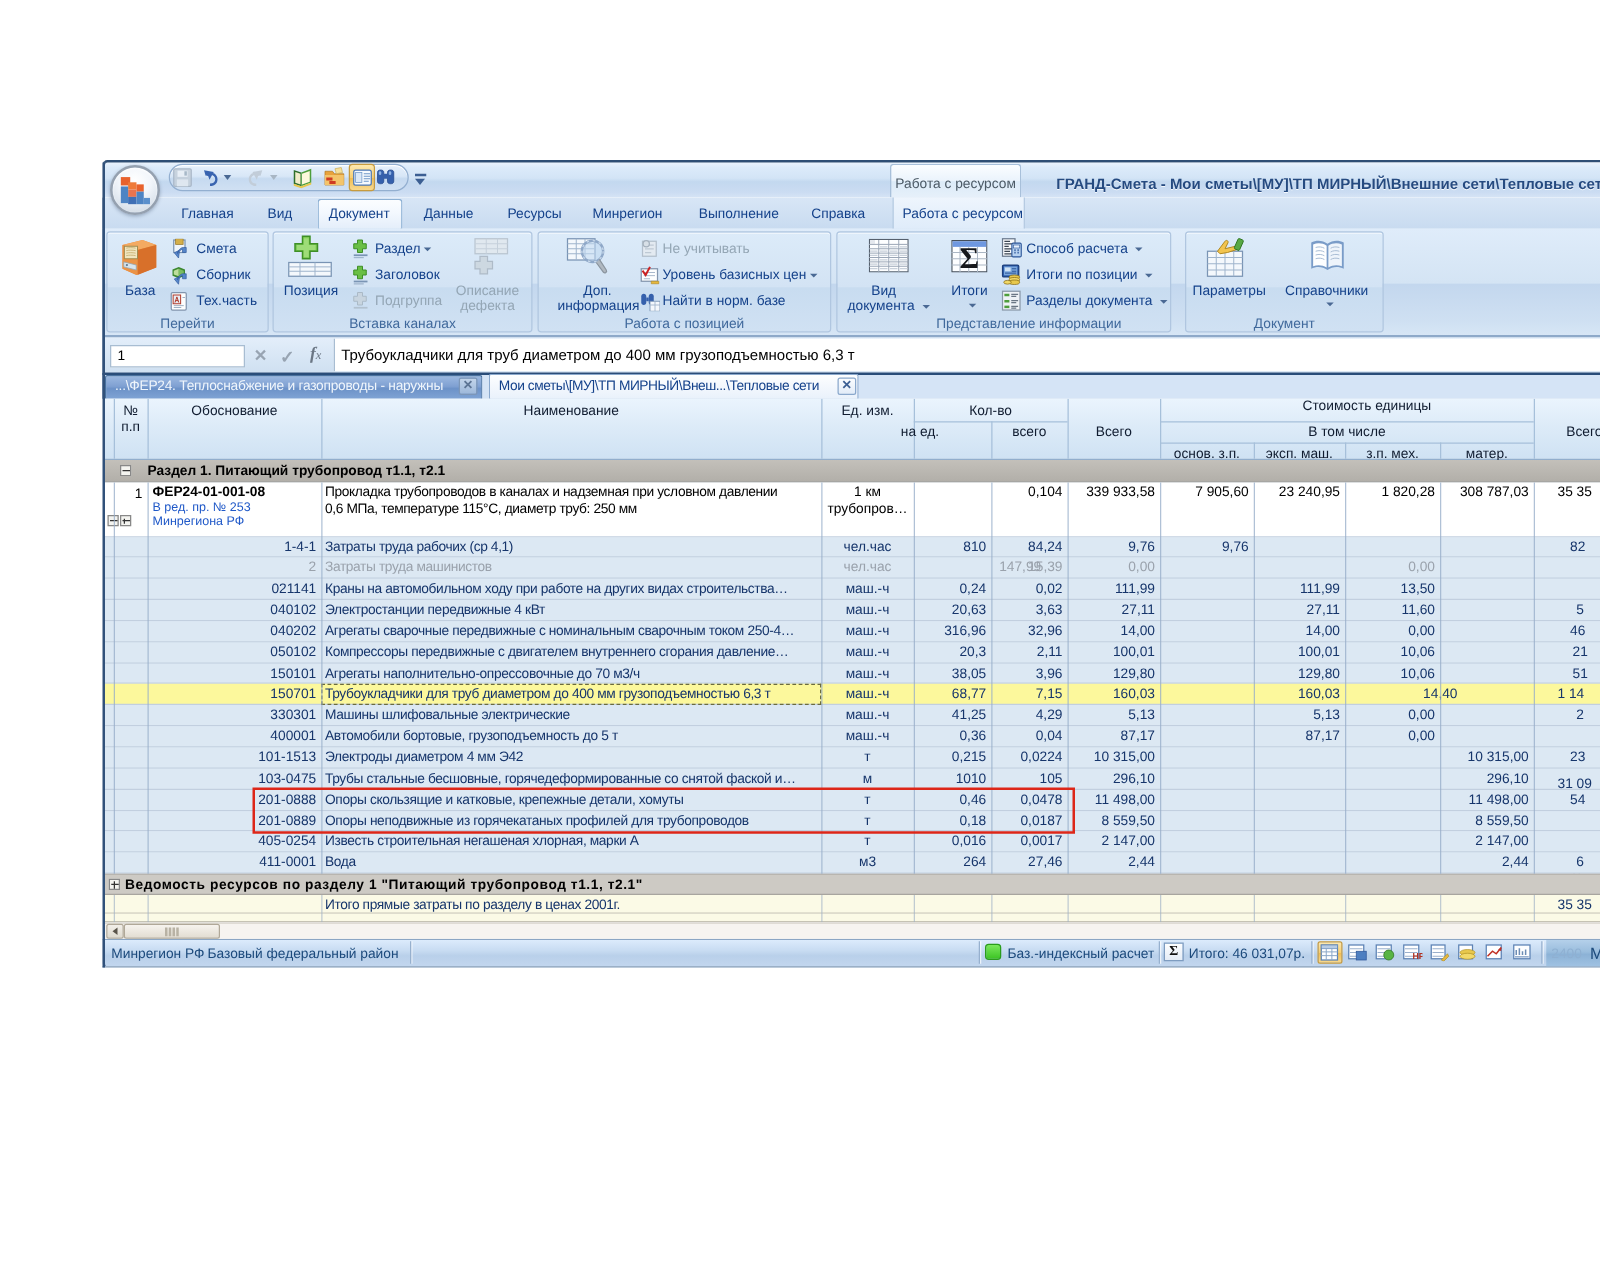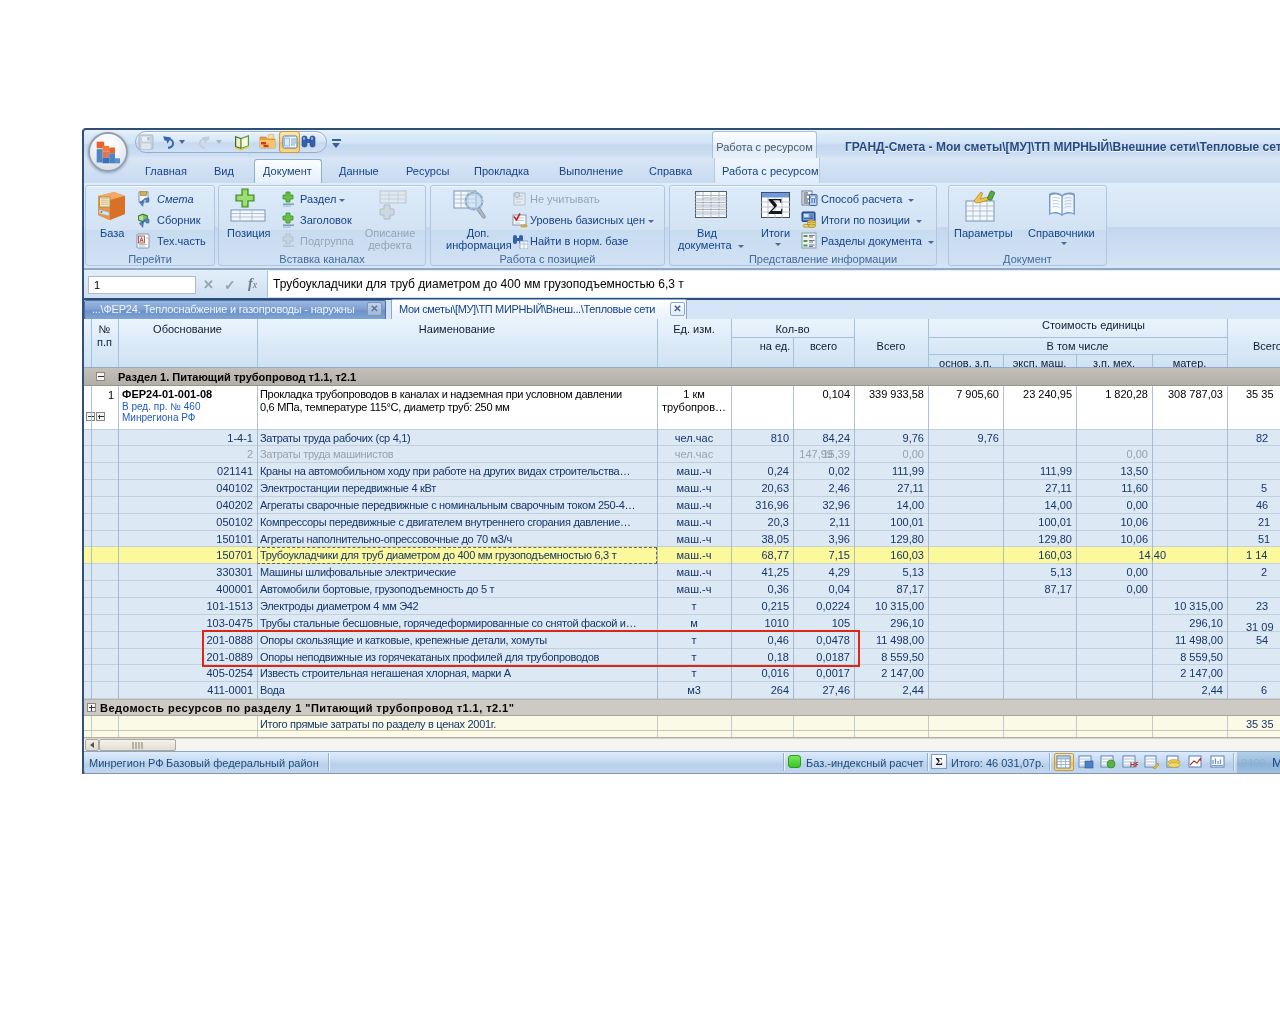--- a/index.html
+++ b/index.html
@@ -104,21 +104,21 @@
 
 <div class="abs" style="left:254px;top:159px;width:68px;height:24px;
  background:linear-gradient(#fbfdff 0%,#f3f8fe 45%,#e4eefa 100%);
  border:1px solid #8db0d3;border-bottom:none;border-radius:3px 3px 0 0;box-sizing:border-box;"></div>
 
 <div class="abs tx nav" style="left:145px;top:165px;">Главная</div>
 <div class="abs tx nav" style="left:214px;top:165px;">Вид</div>
 <div class="abs tx nav" style="left:263px;top:165px;">Документ</div>
 <div class="abs tx nav" style="left:339px;top:165px;">Данные</div>
 <div class="abs tx nav" style="left:406px;top:165px;">Ресурсы</div>
-<div class="abs tx nav" style="left:474px;top:165px;">Прокладка</div>
+<div class="abs tx nav" style="left:474px;top:165px;">Минрегион</div>
 <div class="abs tx nav" style="left:559px;top:165px;">Выполнение</div>
 <div class="abs tx nav" style="left:649px;top:165px;">Справка</div>
 <div class="abs tx nav" style="left:722px;top:165px;">Работа с ресурсом</div>
 
 <div class="abs" style="left:82px;top:183px;width:1198px;height:87px;
  background:linear-gradient(#dfecfa 0%,#d4e4f4 50%,#c3d7ee 51%,#cfe0f2 85%,#d8e7f6 100%);
  border-left:2px solid #31517a;box-sizing:border-box;"></div>
 <div class="abs" style="left:82px;top:268px;width:1198px;height:2px;background:#8ea9c9;"></div>
 
 <style>
@@ -149,21 +149,21 @@
  <path d="M7 9.5 C9 9 12 9 14.5 9.5 M7 11.5 C9 11 12 11 14.5 11.5 M7 13.5 C9 13 12 13 14.5 13.5 M7 15.5 C9 15 12 15 14.5 15.5" stroke="#c8b070" stroke-width=".7" fill="none"></path>
  <path d="M5 20.5 L15 23 L15 27 L5 24.5 Z" fill="#d8e4ec" stroke="#8fa4b4" stroke-width=".6"></path>
  <circle cx="7.5" cy="23" r=".9" fill="#607890"></circle>
 </svg>
 <div class="bt" style="left:100px;top:227px;">База</div>
 <svg class="abs" style="left:136px;top:191px;" width="16" height="16" viewBox="0 0 16 16">
  <rect x="3" y="1" width="9" height="10" fill="#f0f5fa" stroke="#7a94b4"></rect>
  <rect x="4.5" y="0" width="6" height="4.5" fill="#d4af4a" stroke="#97782a" stroke-width=".6"></rect>
  <path d="M13 7 L13 11 L10 11 L10 8.6 C8.4 8.6 7.6 9.6 7.4 11.4 L6.8 15.4 L3.4 11.2 L7 9.4 L6 11.8 C6.6 9 8.6 7 10.6 7 Z" fill="#5585c9" stroke="#2d579a" stroke-width=".5"></path>
 </svg>
-<div class="bt" style="left:157px;top:193px;font-style:italic;">Смета</div>
+<div class="bt" style="left:157px;top:193px;">Смета</div>
 <svg class="abs" style="left:136px;top:212px;" width="16" height="16" viewBox="0 0 16 16">
  <path d="M2 3.5 L7 1.5 L12 3.5 L12 8.5 L7 10.5 L2 8.5 Z" fill="#3c8830"></path>
  <path d="M3 4.5 L7 3 L7 9 L3 7.6 Z" fill="#bede9c"></path>
  <path d="M11 4.5 L7 3 L7 9 L11 7.6 Z" fill="#7cbc60"></path>
  <path d="M13 7 L13 11 L10 11 L10 8.6 C8.4 8.6 7.6 9.6 7.4 11.4 L6.8 15.4 L3.4 11.2 L7 9.4 L6 11.8 C6.6 9 8.6 7 10.6 7 Z" fill="#5585c9" stroke="#2d579a" stroke-width=".5"></path>
 </svg>
 <div class="bt" style="left:157px;top:214px;">Сборник</div>
 <svg class="abs" style="left:136px;top:233px;" width="16" height="16" viewBox="0 0 16 16">
  <rect x="1" y="1" width="12" height="14" rx="1" fill="#fdfefe" stroke="#8295ad"></rect>
  <rect x="2.5" y="3" width="6" height="7" fill="#e8edf4" stroke="#b03a2a" stroke-width=".8"></rect>
@@ -336,38 +336,38 @@
 <div class="abs" style="left:1068px;top:35px;width:1px;height:13px;background:#a6c0da;"></div>
 <div class="abs" style="left:647px;top:18px;width:123px;height:1px;background:#a6c0da;"></div>
 <div class="abs" style="left:844px;top:18px;width:299px;height:1px;background:#a6c0da;"></div>
 <div class="abs" style="left:844px;top:35px;width:299px;height:1px;background:#a6c0da;"></div>
 <div class="abs tx c" style="left:7px;top:4px;width:27px;color:#101c30;">№</div>
 <div class="abs tx c" style="left:7px;top:17px;width:27px;color:#101c30;">п.п</div>
 <div class="abs tx c" style="left:34px;top:4px;width:139px;color:#101c30;">Обоснование</div>
 <div class="abs tx c" style="left:173px;top:4px;width:400px;color:#101c30;">Наименование</div>
 <div class="abs tx c" style="left:573px;top:4px;width:74px;color:#101c30;">Ед. изм.</div>
 <div class="abs tx c" style="left:647px;top:4px;width:123px;color:#101c30;">Кол-во</div>
-<div class="abs tx c" style="left:647px;top:21px;width:62px;color:#101c30;padding-left:13px;">на ед.</div>
+<div class="abs tx c" style="left:608px;top:21px;width:62px;color:#101c30;padding-left:13px;">на ед.</div>
 <div class="abs tx c" style="left:709px;top:21px;width:61px;color:#101c30;">всего</div>
 <div class="abs tx c" style="left:770px;top:21px;width:74px;color:#101c30;">Всего</div>
 <div class="abs tx c" style="left:844px;top:0;width:299px;color:#101c30;margin-left:16px;">Стоимость единицы</div>
 <div class="abs tx c" style="left:844px;top:21px;width:299px;color:#101c30;">В том числе</div>
 <div class="abs tx c" style="left:844px;top:38px;width:75px;color:#101c30;">основ. з.п.</div>
 <div class="abs tx c" style="left:919px;top:38px;width:73px;color:#101c30;">эксп. маш.</div>
 <div class="abs tx c" style="left:992px;top:38px;width:76px;color:#101c30;">з.п. мех.</div>
 <div class="abs tx c" style="left:1068px;top:38px;width:75px;color:#101c30;">матер.</div>
 <div class="abs tx" style="left:1169px;top:21px;color:#101c30;">Всего</div>
 <div class="abs" style="left:0;top:49px;width:1196px;height:18px;background:linear-gradient(#c3c0ba,#b2afa9);border-bottom:1px solid #98958f;box-sizing:border-box;"></div>
 <div class="abs" style="left:12px;top:53px;width:9px;height:9px;background:#f4f4f0;border:1px solid #888;box-sizing:border-box;"></div>
 <div class="abs" style="left:13.5px;top:57px;width:6px;height:1px;background:#333;"></div>
 <div class="abs tx" style="left:34px;top:52px;color:#000;font-weight:bold;">Раздел 1. Питающий трубопровод т1.1, т2.1</div>
 <div class="abs" style="left:0;top:67px;width:1196px;height:44px;background:#fff;border-bottom:1px solid #c2cfdf;box-sizing:border-box;"></div>
 <div class="abs tx r" style="left:7px;top:70px;width:23px;color:#000;">1</div>
 <div class="abs tx" style="left:38px;top:69px;color:#000;font-weight:bold;">ФЕР24-01-001-08</div>
-<div class="abs tx" style="left:38px;top:82px;color:#2059c8;font-size:10px;">В ред. пр. № 460</div>
+<div class="abs tx" style="left:38px;top:82px;color:#2059c8;font-size:10px;">В ред. пр. № 253</div>
 <div class="abs tx" style="left:38px;top:93px;color:#2059c8;font-size:10px;">Минрегиона РФ</div>
 <div class="abs" style="left:2px;top:93px;width:9px;height:9px;background:#f4f4f0;border:1px solid #888;box-sizing:border-box;"></div>
 <div class="abs" style="left:3.5px;top:97px;width:6px;height:1px;background:#333;"></div>
 <div class="abs" style="left:12px;top:93px;width:9px;height:9px;background:#f4f4f0;border:1px solid #888;box-sizing:border-box;"></div>
 <div class="abs" style="left:13.5px;top:97px;width:6px;height:1px;background:#333;"></div>
 <div class="abs" style="left:14.5px;top:95.5px;width:1px;height:4px;background:#333;"></div>
 <div class="abs tx" style="left:176px;width:394px;overflow:hidden;letter-spacing:-.3px;top:69px;color:#000;">Прокладка трубопроводов в каналах и надземная при условном давлении</div>
 <div class="abs tx" style="left:176px;width:394px;overflow:hidden;letter-spacing:-.3px;top:82px;color:#000;">0,6 МПа, температуре 115°С, диаметр труб: 250 мм</div>
 <div class="abs tx c" style="left:573px;top:69px;width:74px;color:#000;">1 км</div>
 <div class="abs tx c" style="left:573px;top:82px;width:74px;color:#000;">трубопров…</div>
@@ -402,21 +402,21 @@
 <div class="abs tx r" style="left:609px;top:146px;width:96px;color:#16356b;">0,24</div>
 <div class="abs tx r" style="left:680px;top:146px;width:86px;color:#16356b;">0,02</div>
 <div class="abs tx r" style="left:755px;top:146px;width:85px;color:#16356b;">111,99</div>
 <div class="abs tx r" style="left:904px;top:146px;width:84px;color:#16356b;">111,99</div>
 <div class="abs tx r" style="left:979px;top:146px;width:85px;color:#16356b;">13,50</div>
 <div class="abs" style="left:0;top:161px;width:1196px;height:17px;background:#dce8f3;border-bottom:1px solid #c2cfdf;box-sizing:border-box;"></div>
 <div class="abs tx r" style="left:40px;top:163px;width:129px;color:#16356b;">040102</div>
 <div class="abs tx" style="left:176px;width:394px;overflow:hidden;letter-spacing:-.3px;top:163px;color:#16356b;">Электростанции передвижные 4 кВт</div>
 <div class="abs tx c" style="left:573px;top:163px;width:74px;color:#16356b;">маш.-ч</div>
 <div class="abs tx r" style="left:609px;top:163px;width:96px;color:#16356b;">20,63</div>
-<div class="abs tx r" style="left:680px;top:163px;width:86px;color:#16356b;">2,46</div>
+<div class="abs tx r" style="left:680px;top:163px;width:86px;color:#16356b;">3,63</div>
 <div class="abs tx r" style="left:755px;top:163px;width:85px;color:#16356b;">27,11</div>
 <div class="abs tx r" style="left:904px;top:163px;width:84px;color:#16356b;">27,11</div>
 <div class="abs tx r" style="left:979px;top:163px;width:85px;color:#16356b;">11,60</div>
 <div class="abs tx" style="left:1177px;top:163px;color:#16356b;">5</div>
 <div class="abs" style="left:0;top:178px;width:1196px;height:17px;background:#dce8f3;border-bottom:1px solid #c2cfdf;box-sizing:border-box;"></div>
 <div class="abs tx r" style="left:40px;top:180px;width:129px;color:#16356b;">040202</div>
 <div class="abs tx" style="left:176px;width:394px;overflow:hidden;letter-spacing:-.3px;top:180px;color:#16356b;">Агрегаты сварочные передвижные с номинальным сварочным током 250-4…</div>
 <div class="abs tx c" style="left:573px;top:180px;width:74px;color:#16356b;">маш.-ч</div>
 <div class="abs tx r" style="left:609px;top:180px;width:96px;color:#16356b;">316,96</div>
 <div class="abs tx r" style="left:680px;top:180px;width:86px;color:#16356b;">32,96</div>

